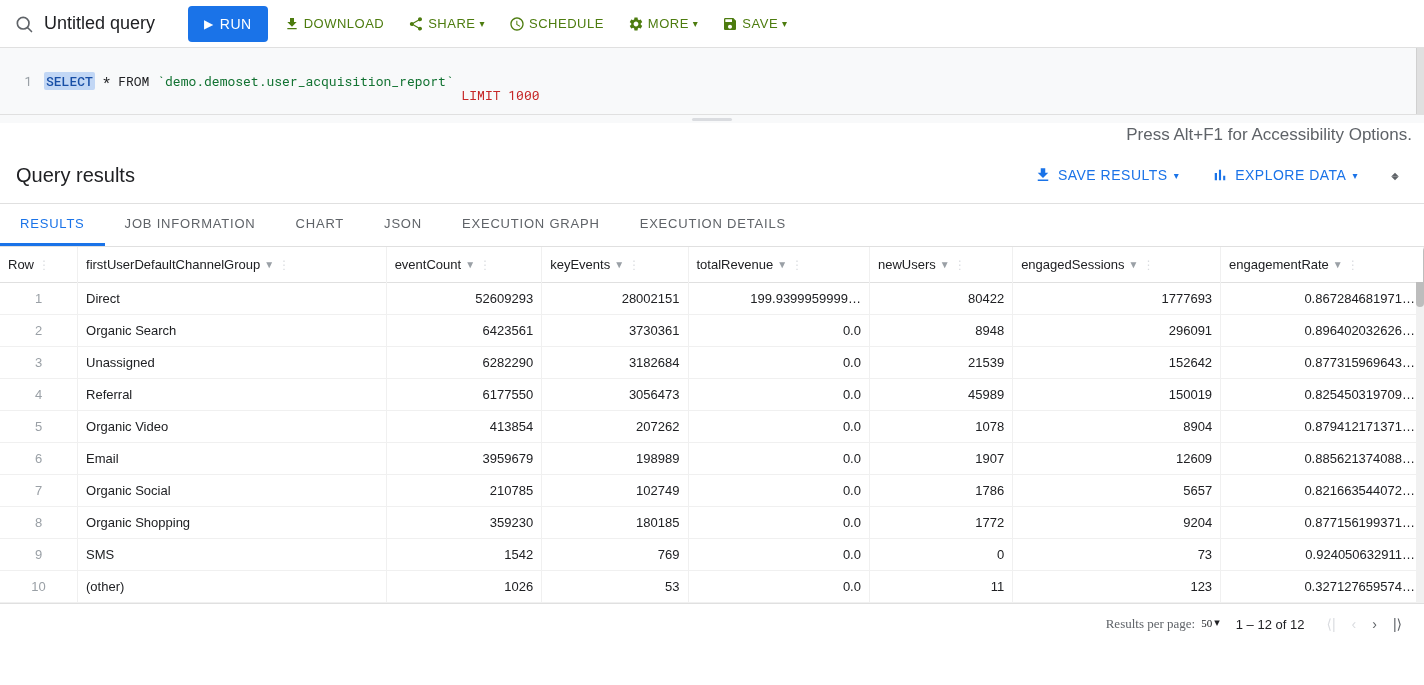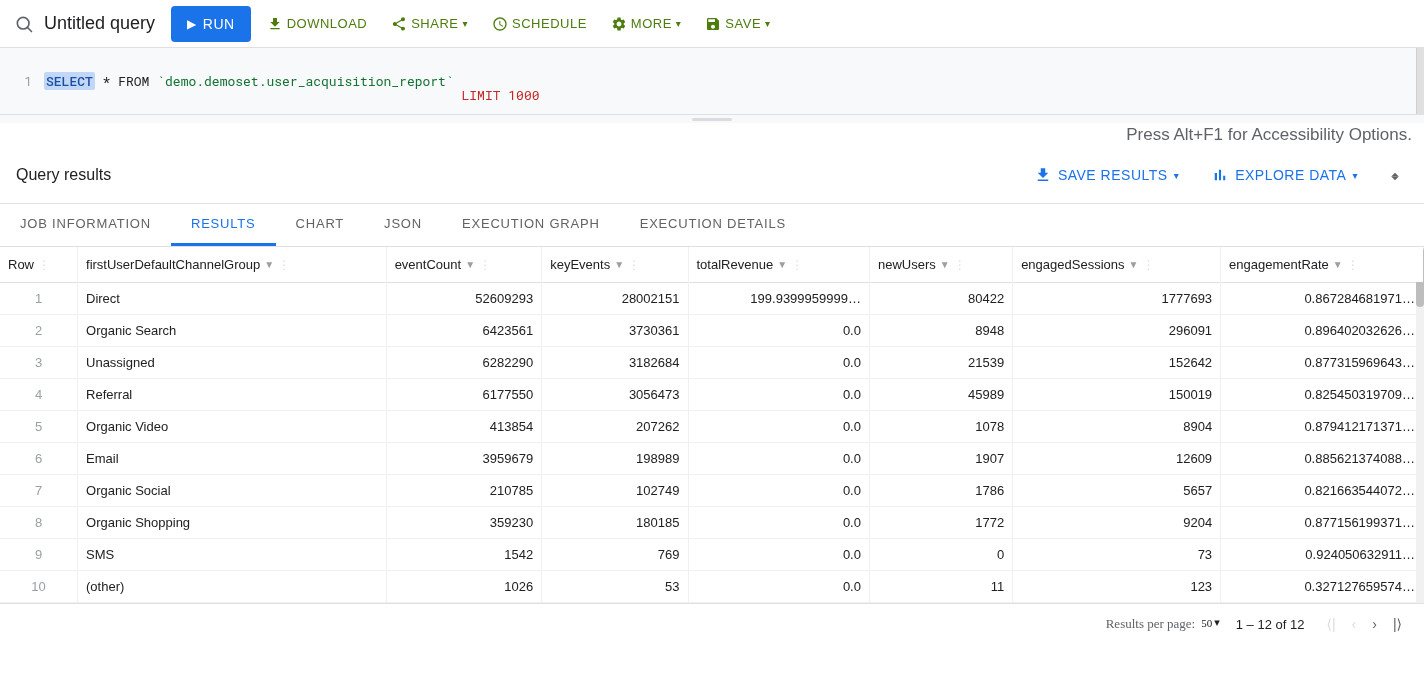--- a/index.html
+++ b/index.html
@@ -16,21 +16,21 @@
     }
     .logo-icon {
       width: 24px; height: 24px;
       display: flex; align-items: center; justify-content: center;
       color: #5f6368; font-size: 18px;
     }
     .query-title {
       font-size: 18px;
       font-weight: 400;
       color: #202124;
-      margin-right: 8px;
+      margin-right: 25px;
       flex: 0 0 auto;
     }
     .run-btn {
       background: #1a73e8;
       color: #fff;
       border: none;
       border-radius: 4px;
       padding: 0 16px;
       height: 36px;
       font-size: 14px;
@@ -114,21 +114,21 @@
 
     
     .results-header {
       display: flex;
       align-items: center;
       padding: 10px 16px;
       border-bottom: 1px solid #e0e0e0;
       gap: 16px;
     }
     .results-title {
-      font-size: 16px;
+      font-size: 20px;
       font-weight: 400;
       color: #202124;
       flex: 1;
     }
     .results-action-btn {
       display: flex;
       align-items: center;
       gap: 6px;
       color: #1a73e8;
       font-size: 14px;
@@ -383,22 +383,22 @@
   </button>
   <button class="expand-btn">
     <svg width="18" height="18" viewBox="0 0 24 24" fill="#5f6368">
         <path d="M7 14l5-5 5 5H7z"></path>
         <path d="M7 10l5 5 5-5H7z" transform="translate(0,4)"></path>
       </svg>
   </button>
 </div>
 
 <div class="tabs">
+  <div class="tab active">RESULTS</div>
   <div class="tab">JOB INFORMATION</div>
-  <div class="tab active">RESULTS</div>
   <div class="tab">CHART</div>
   <div class="tab">JSON</div>
   <div class="tab">EXECUTION GRAPH</div>
   <div class="tab">EXECUTION DETAILS</div>
 </div>
 
 <div class="table-wrapper">
   <div class="table-container">
     <table>
       <thead>

